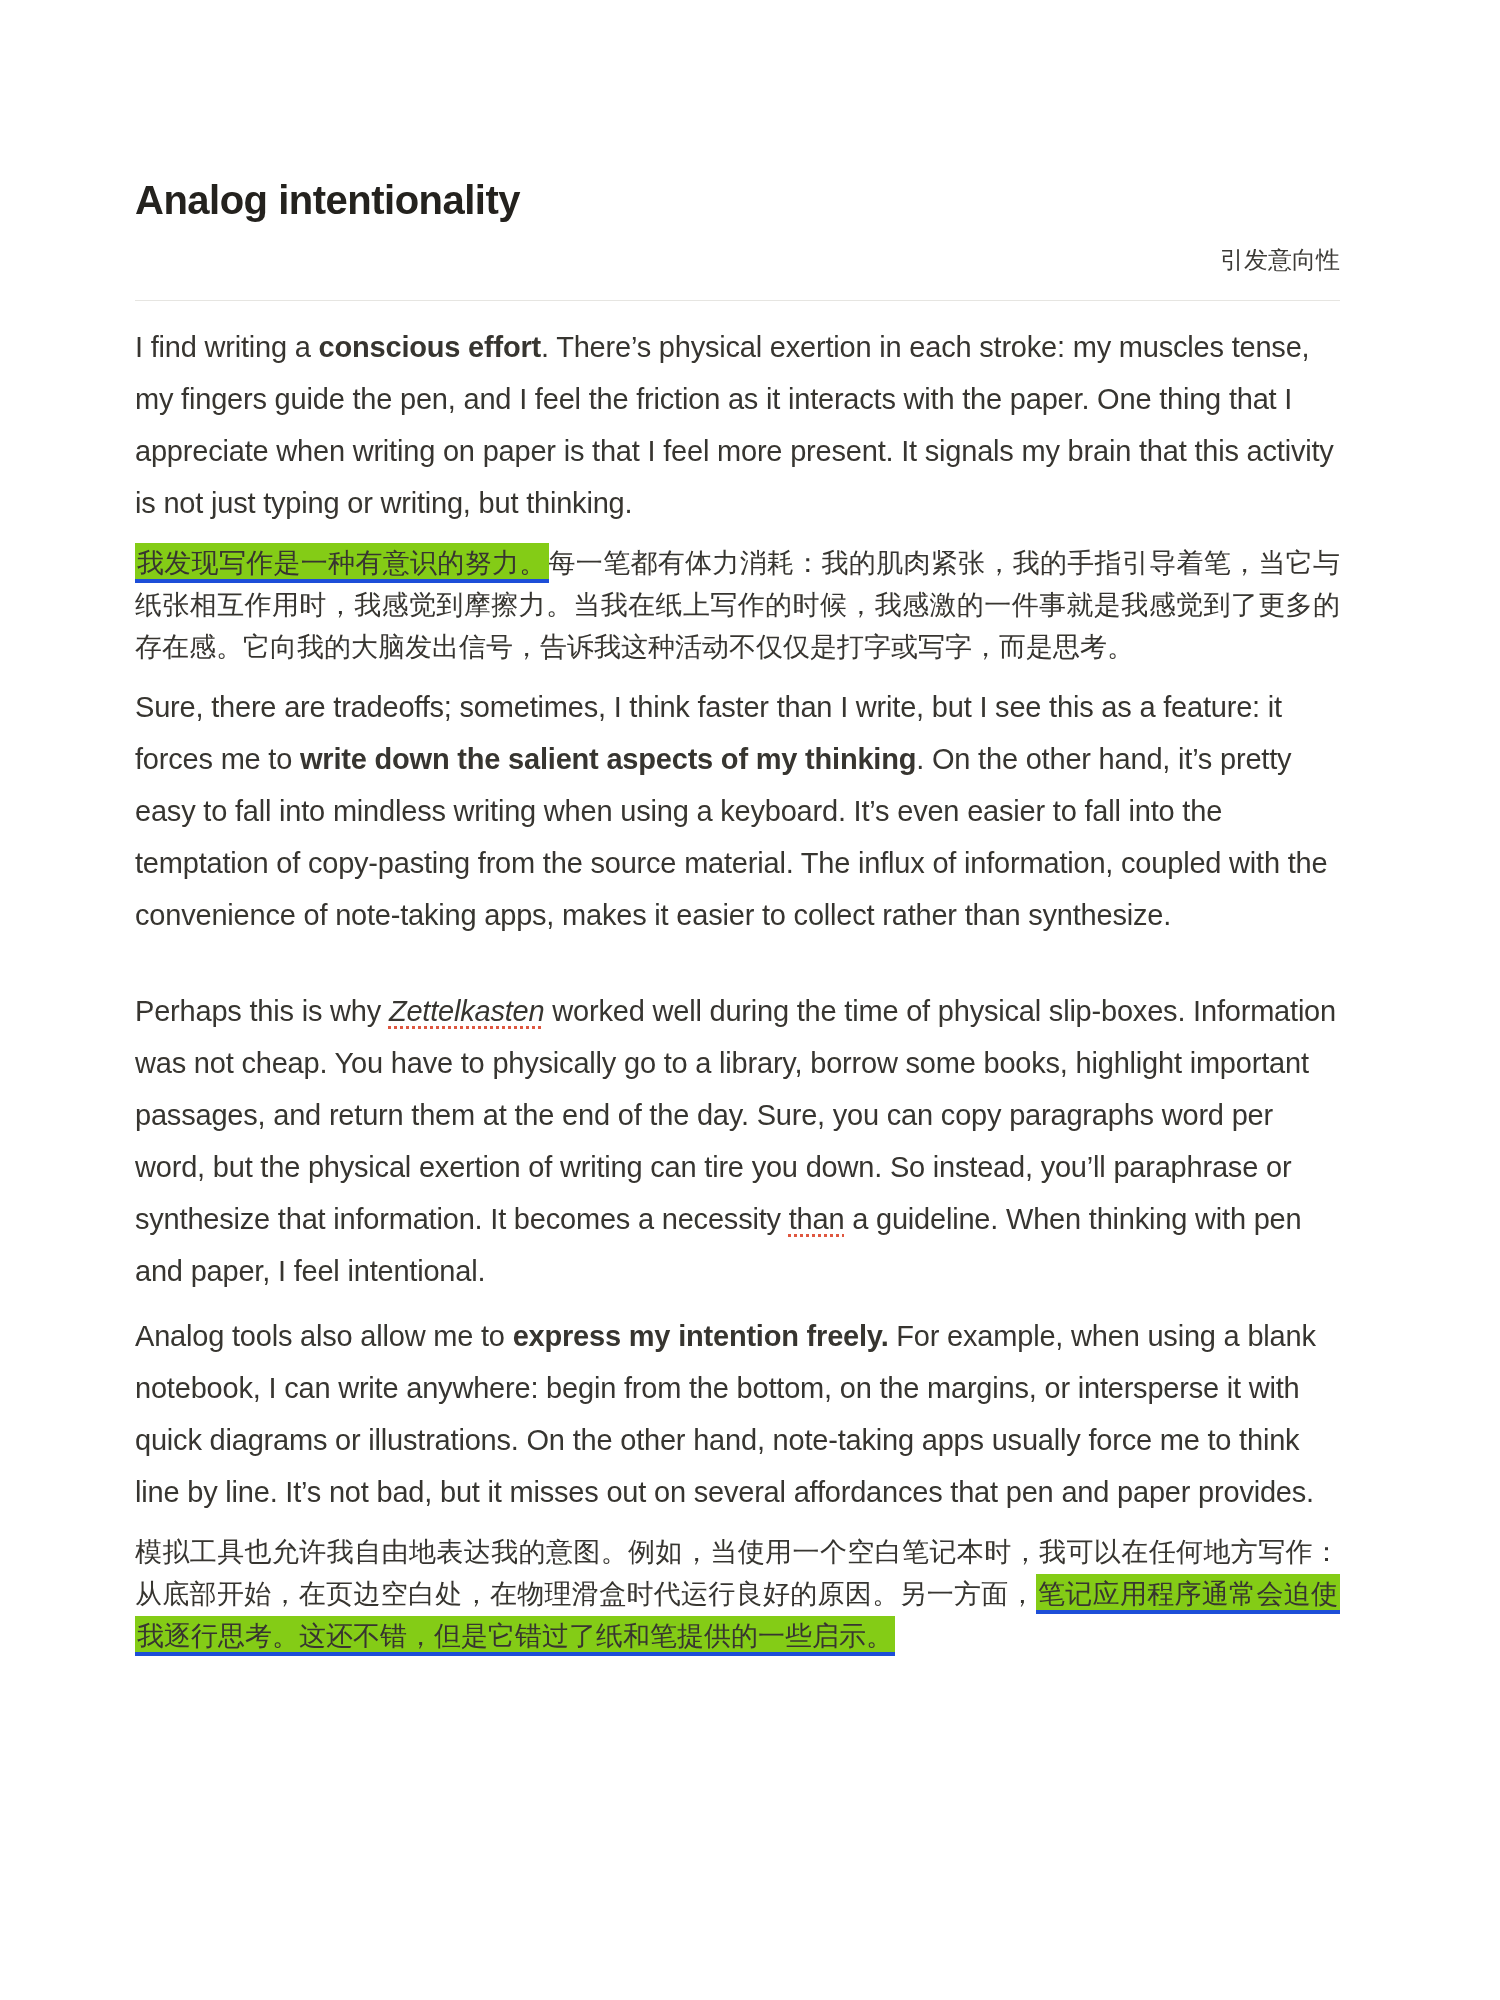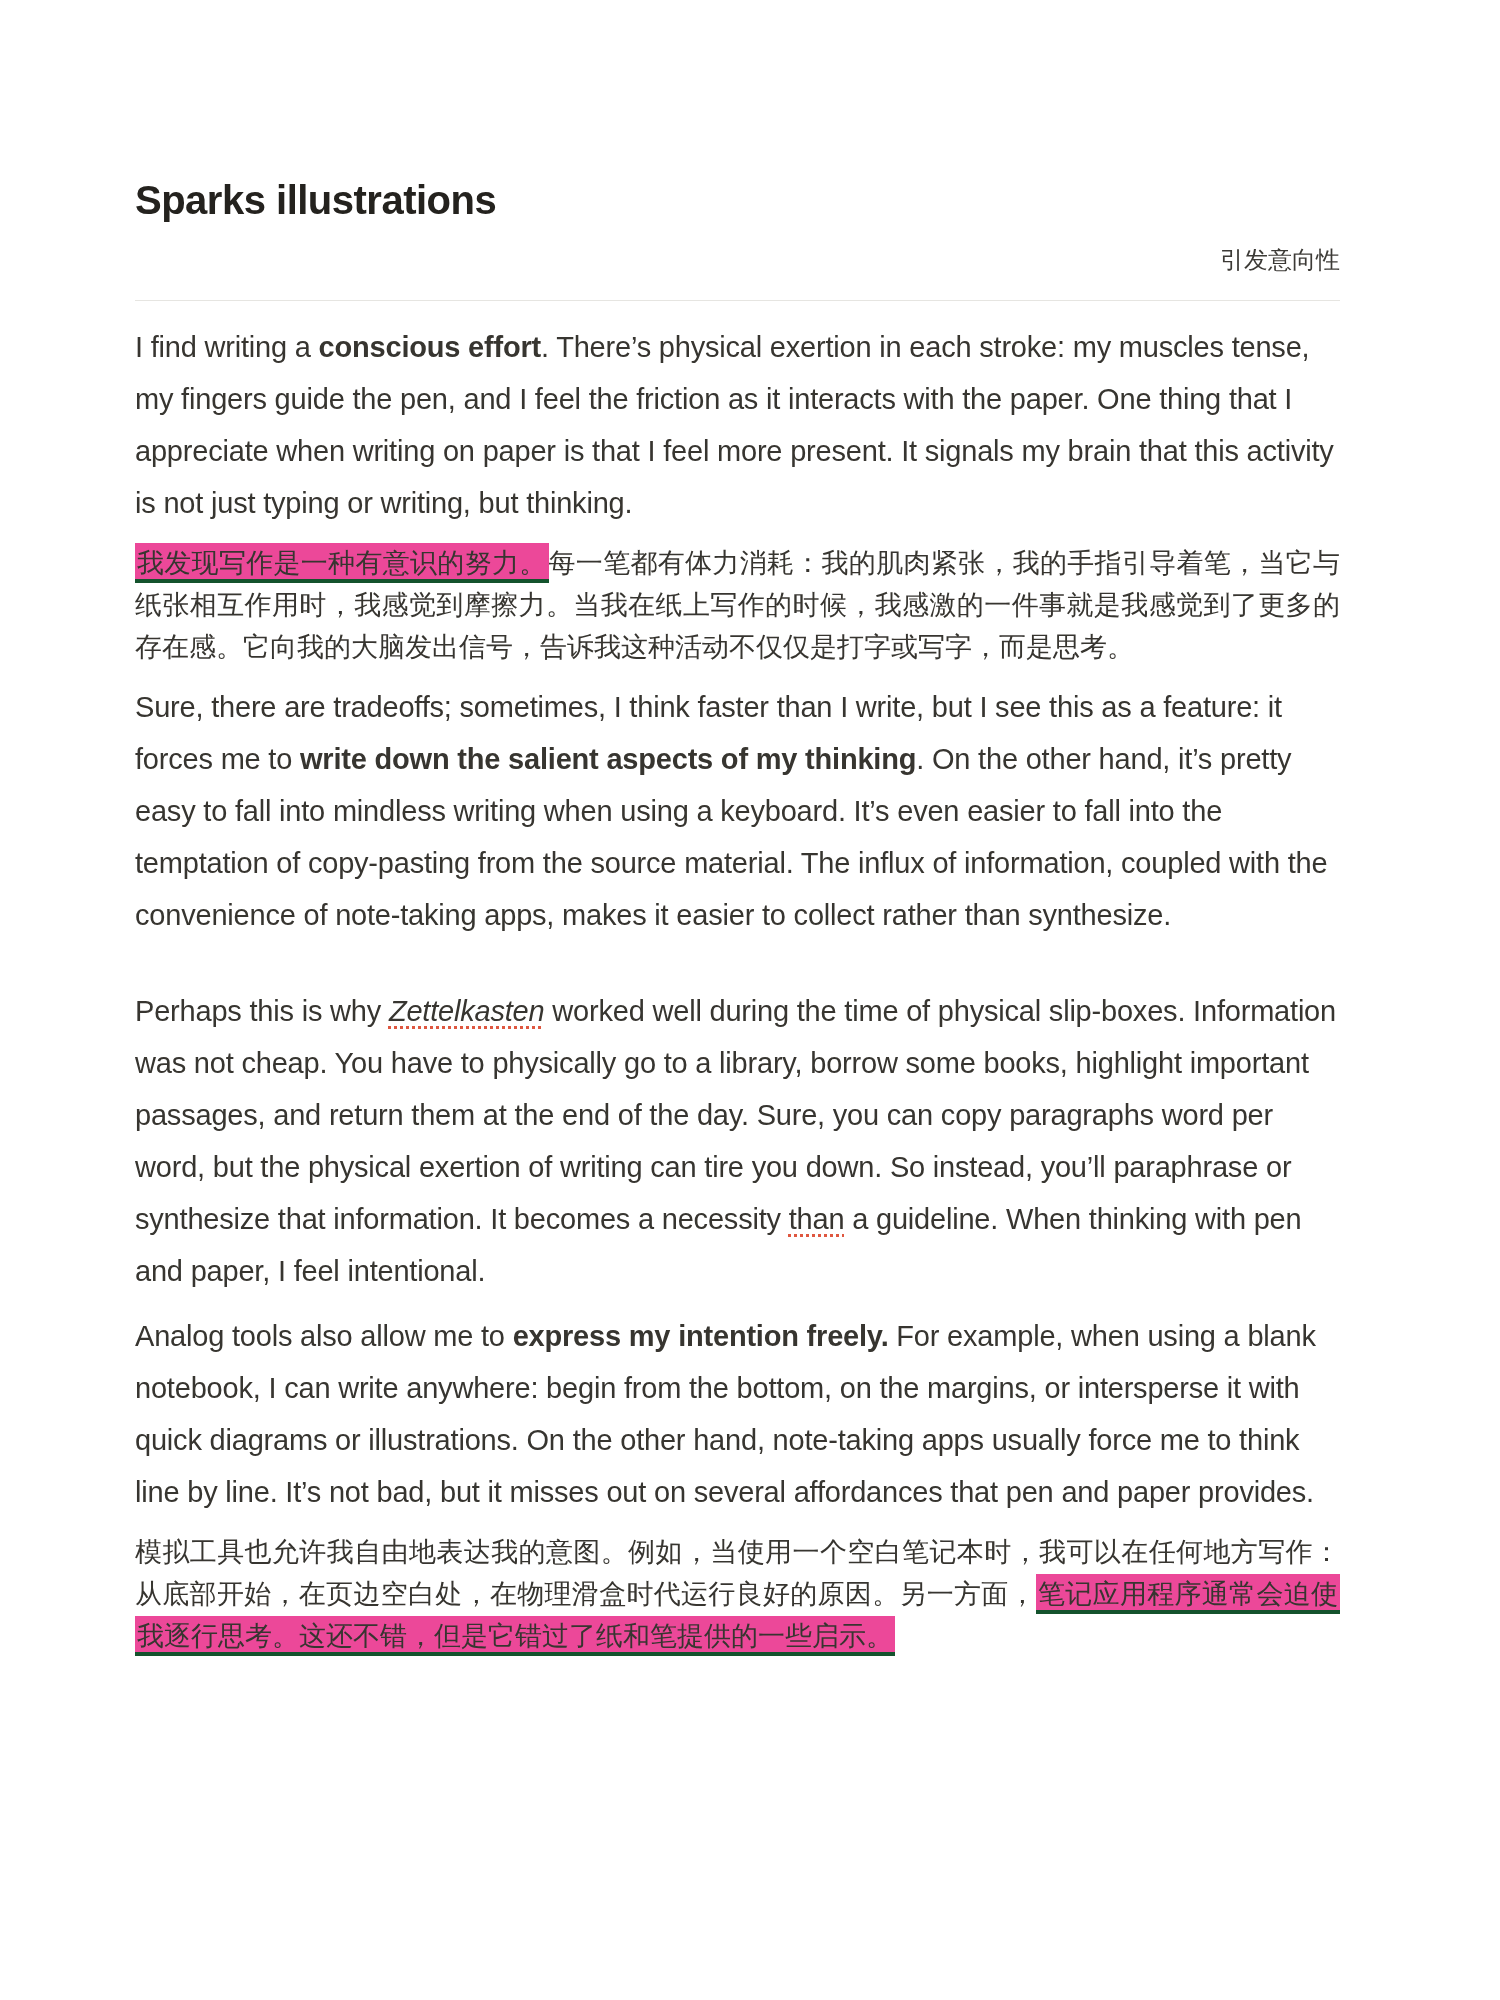--- a/index.html
+++ b/index.html
@@ -61,32 +61,32 @@
   .i { font-style: italic; }
   .sq {
     text-decoration: underline;
     text-decoration-style: dotted;
     text-decoration-color: #df5740;
     text-decoration-thickness: 2.5px;
     text-underline-offset: 5px;
     text-align: right;
   }
   .hl {
-    background: #ec4899;
-    border-bottom: 4px solid #14532d;
+    background: #84cc16;
+    border-bottom: 4px solid #1d4ed8;
     padding: 5px 2px 1px 2px;
     -webkit-box-decoration-break: clone;
     box-decoration-break: clone;
   }
 </style>
 </head>
 <body>
 
 <div class="content">
-  <h1 class="page-title">Sparks illustrations</h1>
+  <h1 class="page-title">Analog intentionality</h1>
   <div class="page-subtitle">引发意向性</div>
   <hr class="divider">
   <div id="article-body">
       <p class="para en"><span>I find writing a </span><span class="b">conscious effort</span><span>. There’s physical exertion in each stroke: my muscles tense, my fingers guide the pen, and I feel the friction as it interacts with the paper. One thing that I appreciate when writing on paper is that I feel more present. It signals my brain that this activity is not just typing or writing, but thinking.</span></p>
       <p class="para zh"><span class="hl">我发现写作是一种有意识的努力。</span><span>每一笔都有体力消耗：我的肌肉紧张，我的手指引导着笔，当它与纸张相互作用时，我感觉到摩擦力。当我在纸上写作的时候，我感激的一件事就是我感觉到了更多的存在感。它向我的大脑发出信号，告诉我这种活动不仅仅是打字或写字，而是思考。</span></p>
       <p class="para en"><span>Sure, there are tradeoffs; sometimes, I think faster than I write, but I see this as a feature: it forces me to </span><span class="b">write down the salient aspects of my thinking</span><span>. On the other hand, it’s pretty easy to fall into mindless writing when using a keyboard. It’s even easier to fall into the temptation of copy-pasting from the source material. The influx of information, coupled with the convenience of note-taking apps, makes it easier to collect rather than synthesize.</span></p>
       <p class="para en gap-before"><span>Perhaps this is why </span><span class="i sq">Zettelkasten</span><span> worked well during the time of physical slip-boxes. Information was not cheap. You have to physically go to a library, borrow some books, highlight important passages, and return them at the end of the day. Sure, you can copy paragraphs word per word, but the physical exertion of writing can tire you down. So instead, you’ll paraphrase or synthesize that information. It becomes a necessity </span><span class="sq">than</span><span> a guideline. When thinking with pen and paper, I feel intentional.</span></p>
       <p class="para en"><span>Analog tools also allow me to </span><span class="b">express my intention freely.</span><span> For example, when using a blank notebook, I can write anywhere: begin from the bottom, on the margins, or intersperse it with quick diagrams or illustrations. On the other hand, note-taking apps usually force me to think line by line. It’s not bad, but it misses out on several affordances that pen and paper provides.</span></p>
       <p class="para zh"><span>模拟工具也允许我自由地表达我的意图。例如，当使用一个空白笔记本时，我可以在任何地方写作：从底部开始，在页边空白处，在物理滑盒时代运行良好的原因。另一方面，</span><span class="hl">笔记应用程序通常会迫使我逐行思考。这还不错，但是它错过了纸和笔提供的一些启示。</span></p>
     </div>

